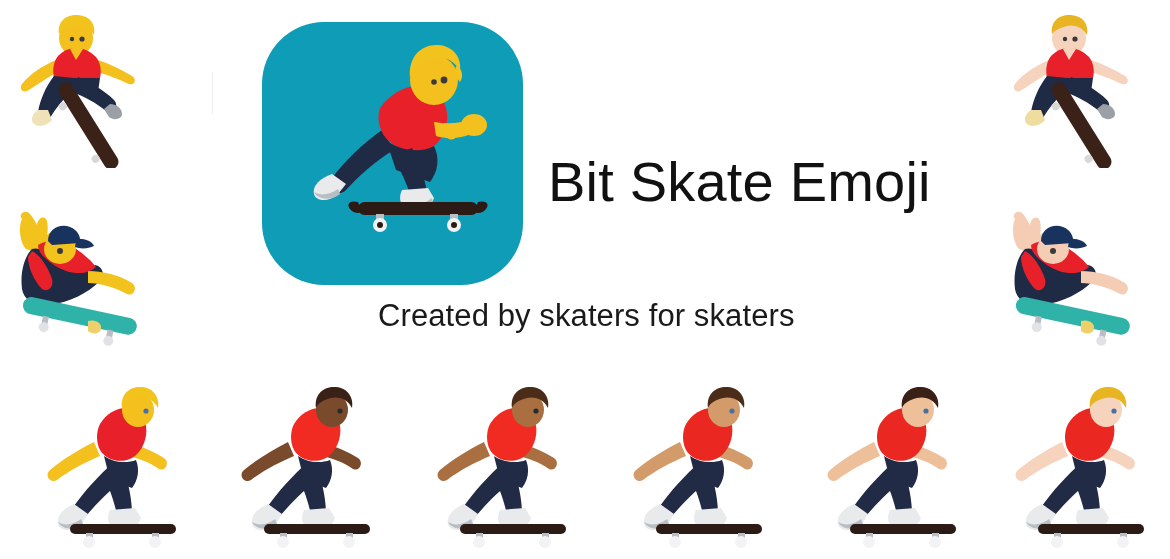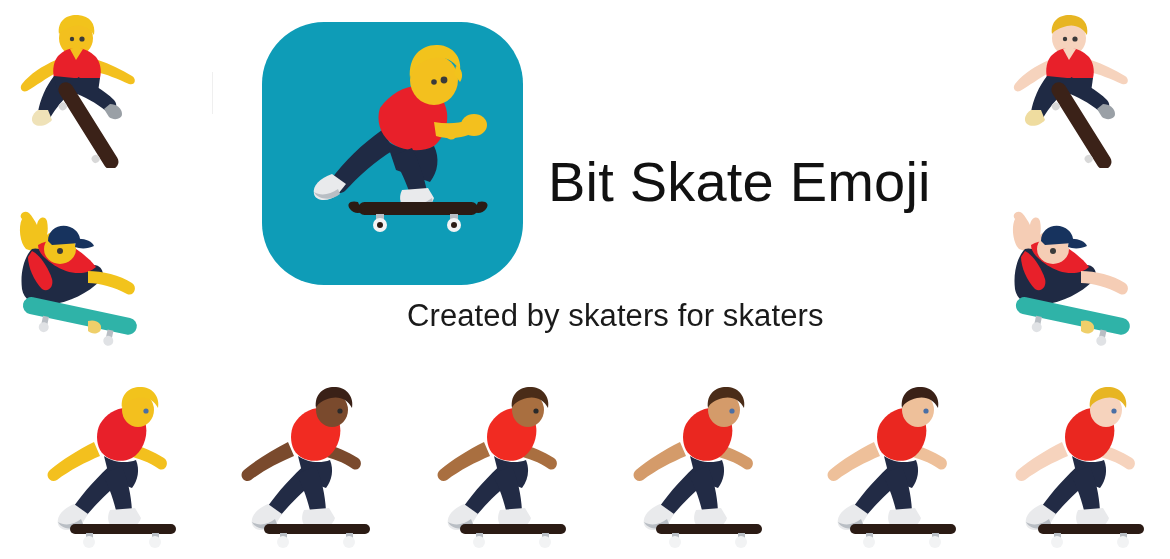--- a/index.html
+++ b/index.html
@@ -25,21 +25,21 @@
 
   
   .title{
     position:absolute;left:548px;top:118px;
     font-size:56px;line-height:64px;font-weight:400;
     color:#111111;letter-spacing:0.2px;white-space:nowrap;margin-top:32px;
   }
   .tagline{
     position:absolute;left:378px;top:296px;
     font-size:31px;line-height:40px;font-weight:400;
-    color:#1a1a1a;letter-spacing:0.1px;white-space:nowrap;margin-left:29px;
+    color:#1a1a1a;letter-spacing:0.1px;white-space:nowrap;
   }
 
   
   .emoji{position:absolute;}
   .emoji svg{display:block;width:100%;height:100%;}
 
   .tl{left:12px;top:8px;width:150px;height:160px;}
   .tr{left:1005px;top:8px;width:152px;height:160px;}
   .ml{left:2px;top:205px;width:152px;height:150px;}
   .mr{left:995px;top:205px;width:155px;height:150px;}

